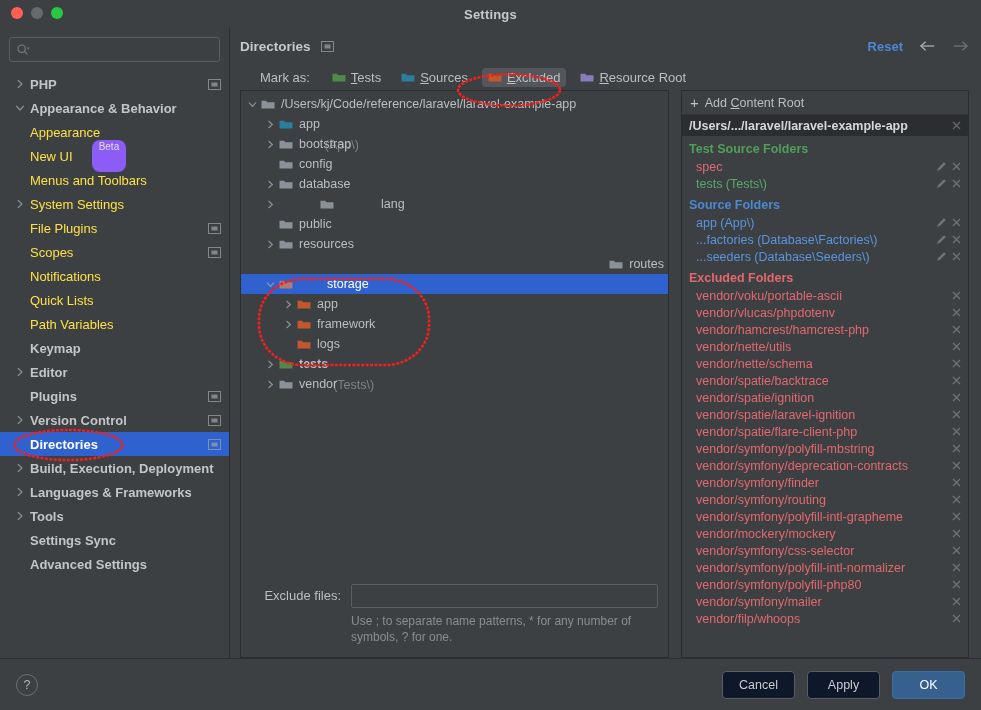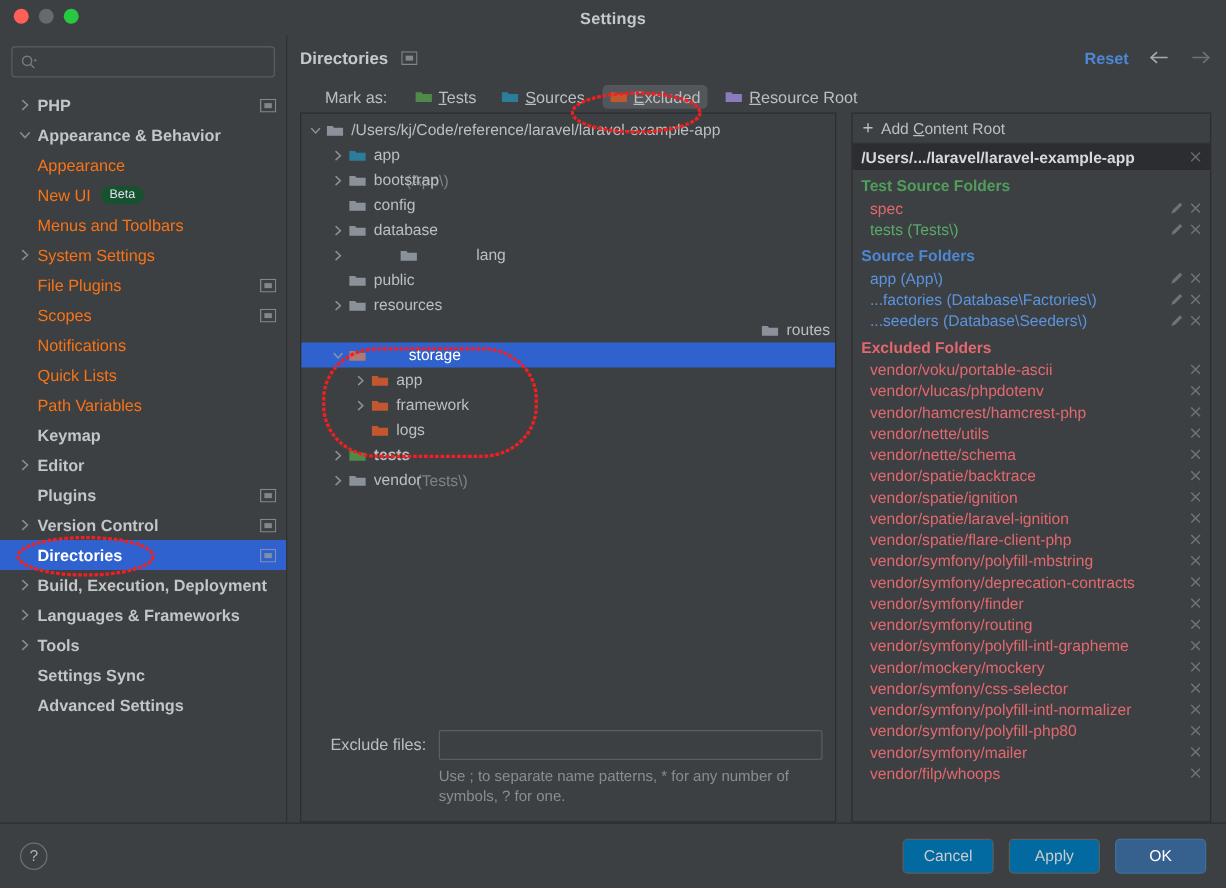--- a/index.html
+++ b/index.html
@@ -61,28 +61,28 @@
     width: 12px; height: 12px; flex: 0 0 12px;
     margin-left: 14px; margin-right: 4px; opacity: .8;
   }
   .nav-item .arrow.spacer { visibility: hidden; }
   .nav-item .lbl {
     font-size: 13px; color: #bcbec0; white-space: nowrap;
   }
   .nav-item.lvl0 .lbl { font-weight: bold; color: #c3c5c7; }
   .nav-item.lvl1 { padding-left: 30px; }
   .nav-item.lvl1 .arrow { margin-left: 0; }
-  .nav-item.lvl1 .lbl { font-weight: normal; color: #f97316; }
+  .nav-item.lvl1 .lbl { font-weight: normal; color: #fde047; }
   .nav-item.selected { background: #2f62cf; }
   .nav-item.selected .lbl { color: #ffffff; }
   .mod-icon { margin-left: auto; width: 13px; height: 11px; opacity: .75; }
   .beta {
-    margin-left: 8px; font-size: 10px; color: #e3ddf2;
-    background: #14532d; border-radius: 8px;
-    padding: 1px 7px 2px 7px; line-height: 1.1;
+    margin-left: 19px; font-size: 10px; color: #e3ddf2;
+    background: #8b5cf6; border-radius: 8px;
+    padding: 1px 7px 20px 7px; line-height: 1.1;
   }
 
   
   .main {
     flex: 1 1 auto; min-width: 0;
     background: #3c4043;
     display: flex; flex-direction: column;
     padding: 0;
   }
   .main-header {
@@ -204,21 +204,21 @@
     font-size: 12.5px; cursor: pointer;
   }
   .footer-spacer { flex: 1 1 auto; }
   .btn {
     height: 28px; min-width: 73px; padding: 0 15px;
     border-radius: 4px; font-size: 12.5px;
     display: flex; align-items: center; justify-content: center;
     cursor: pointer; margin-left: 12px;
     font-family: "Liberation Sans", sans-serif;
   }
-  .btn.secondary { background: #0369a1; color: #c9cbcd; border: 1px solid #5a5d61; }
+  .btn.secondary { background: #0f172a; color: #c9cbcd; border: 1px solid #5a5d61; }
   .btn.primary { background: #36618f; color: #ffffff; border: 1px solid #3c6ea0; }
 
   
   .annot { position: absolute; pointer-events: none; }
   .annot ellipse, .annot rect, .annot path { fill: none; stroke: #f02020; }
 </style>
 </head>
 <body>
 
 <div id="root">

